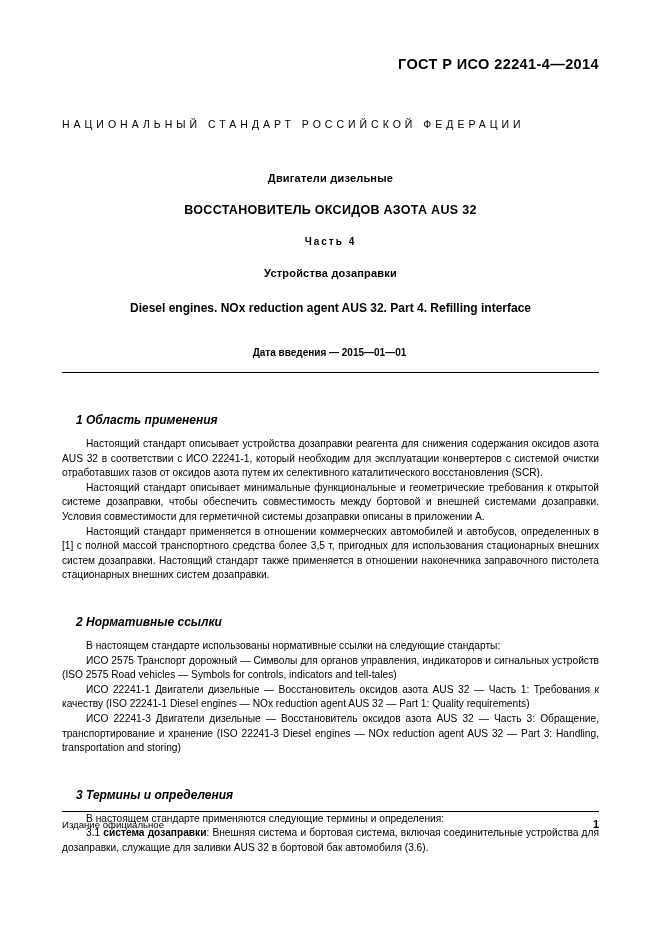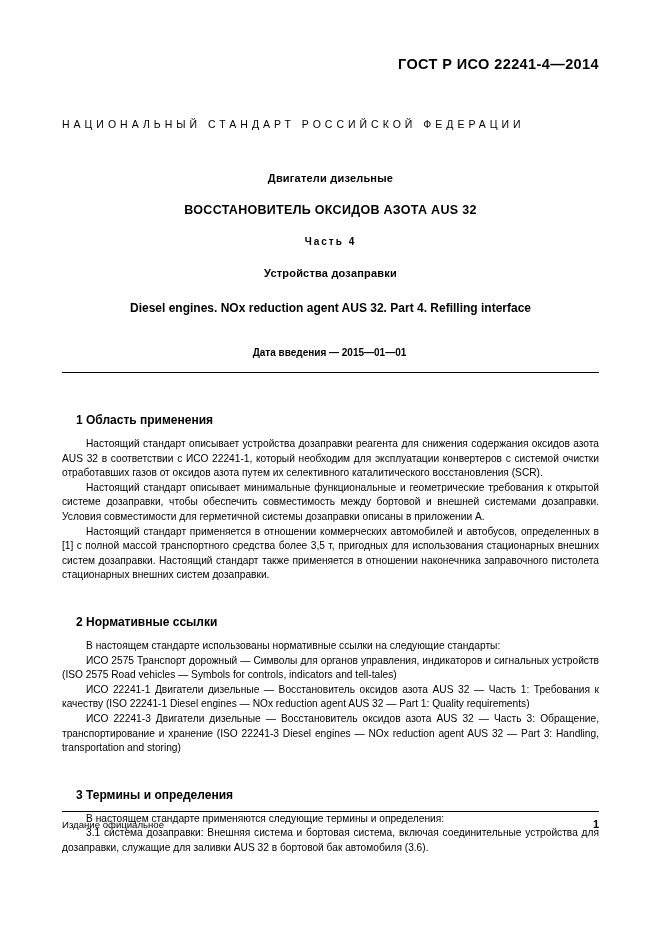--- a/index.html
+++ b/index.html
@@ -86,20 +86,21 @@
     border-top: 1px solid #000;
     margin-top: 14px;
   }
   .section-heading {
     font-family: "Liberation Sans", sans-serif;
     font-size: 12px;
     font-weight: bold;
     margin-top: 40px;
     margin-bottom: 10px;
     padding-left: 14px;
+    font-style: italic;
   }
   .section-heading.sec2 { margin-top: 32px; }
   .section-heading.sec3 { margin-top: 32px; }
   p.body-text {
     font-family: "Liberation Sans", sans-serif;
     font-size: 10.2px;
     line-height: 14.6px;
     text-align: justify;
     margin: 0;
     text-indent: 24px;
@@ -108,21 +109,21 @@
     font-family: "Liberation Sans", sans-serif;
     font-size: 9.4px;
     line-height: 14.2px;
     text-align: justify;
     margin: 0;
     text-indent: 24px;
   }
   .note-label {
     letter-spacing: 2.2px;
   }
-  .bold-inline { font-weight: normal; }
+  .bold-inline { font-weight: bold; }
   .footer {
     position: absolute;
     left: 0;
     right: 0;
     bottom: 26px;
     padding: 0 62px;
   }
   .footer-rule {
     border-top: 1px solid #000;
     margin-bottom: 6px;

